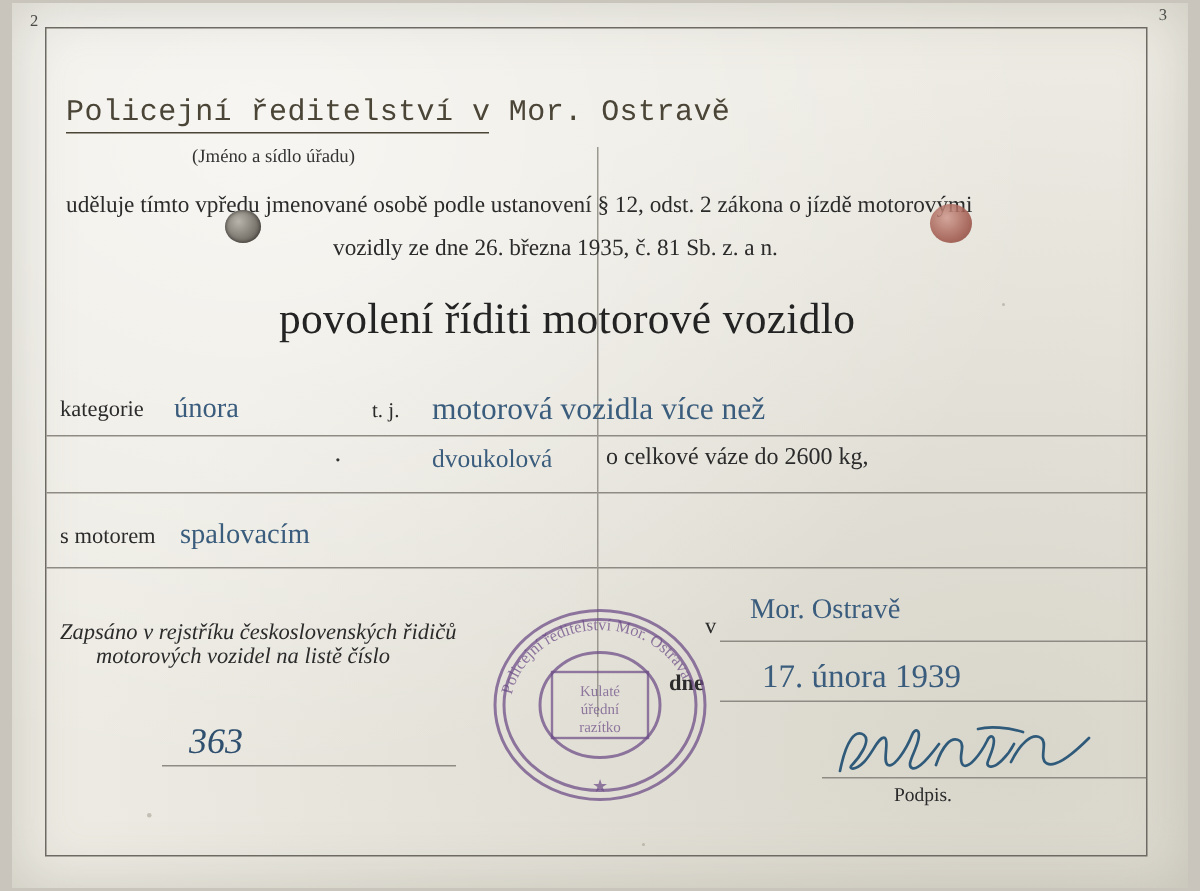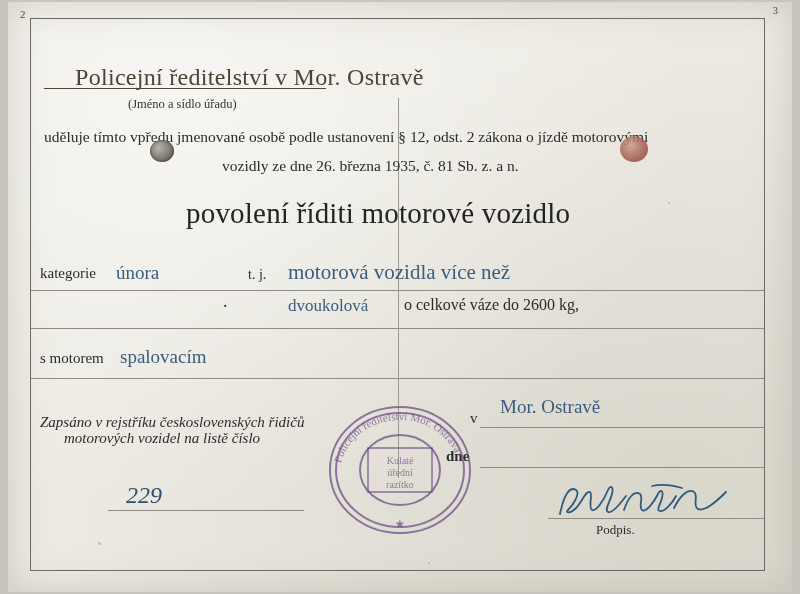--- a/index.html
+++ b/index.html
@@ -77,25 +77,24 @@
     font-style: italic;
   }
   .ink-up {
     color: #3b5d7d;
     font-family: "Liberation Serif", serif;
   }
 
   
   #office {
     left: 36px; top: 62px;
-    font-size: 24px;
+    font-size: 20px;
     color: #4a4536;
-    font-family: Liberation Serif, serif;
+    font-family: Liberation Mono, monospace;
     letter-spacing: 0.3px;
-    margin-left: 31px;
   }
   #office-underline {
     position: absolute;
     left: 36px; top: 86px;
     width: 282px; height: 1px;
     background: #4a4536;
   }
   #office-caption {
     left: 120px; top: 95px;
     font-size: 12.5px;
@@ -214,25 +213,26 @@
     <span class="txt ink-up" id="val-line1">motorová vozidla více než</span>
     <span class="txt" id="dot-mark">.</span>
     <span class="txt ink-up" id="val-line2a">dvoukolová</span>
     <span class="txt" id="val-line2b">o celkové váze do 2600 kg,</span>
 
     <span class="txt printed" id="lbl-motor">s motorem</span>
     <span class="txt ink-up" id="val-motor">spalovacím</span>
 
     <span class="txt printed" id="zapsano1">Zapsáno v rejstříku československých řidičů</span>
     <span class="txt printed" id="zapsano2">motorových vozidel na listě číslo</span>
-    <span class="txt ink" id="val-cislo">229</span>
+    <span class="txt ink" id="val-cislo">363</span>
 
     <span class="txt printed" id="lbl-v">v</span>
     <span class="txt ink-up" id="val-misto">Mor. Ostravě</span>
     <span class="txt printed" id="lbl-dne">dne</span>
+    <span class="txt ink-up" id="val-datum">17. února 1939</span>
 
     <span class="txt printed" id="podpis-caption">Podpis.</span>
 
     <svg id="signature" viewBox="0 0 176 42">
       <g fill="none" stroke="#2f5a7a" stroke-width="1.8" stroke-linecap="round">
         <path d="M4 34 C8 14, 14 6, 20 10 C25 14, 16 26, 12 30 C9 33, 14 34, 20 28 C26 22, 30 10, 34 12 C37 14, 32 28, 36 30 C40 32, 48 20, 52 10 C54 5, 58 6, 56 14 C54 22, 48 30, 52 32 C56 34, 64 24, 70 16"></path>
         <path d="M68 30 C72 18, 78 10, 84 14 C88 17, 82 26, 86 30 C90 33, 98 22, 102 14 C104 9, 108 10, 106 18 C104 26, 100 30, 104 31 C108 32, 116 24, 120 16"></path>
         <path d="M118 28 C124 16, 132 8, 138 12 C143 15, 136 26, 142 29 C148 32, 160 22, 170 12"></path>
         <path d="M96 6 C104 4, 116 5, 126 8"></path>
       </g>

